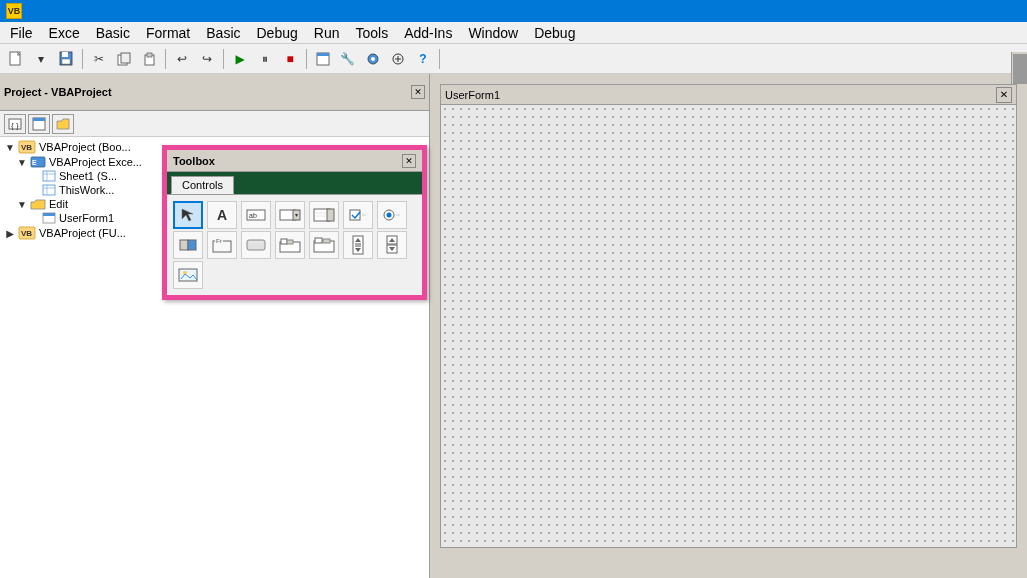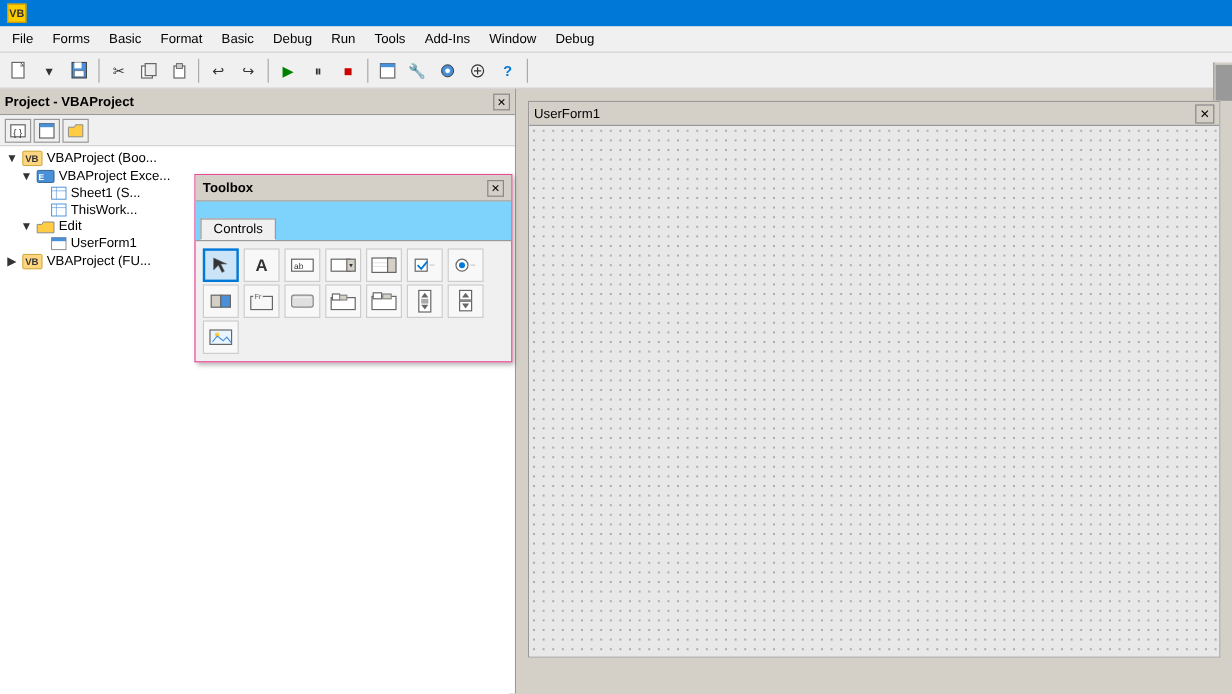--- a/index.html
+++ b/index.html
@@ -42,21 +42,21 @@
       background: #f0f0f0;
       height: 22px;
       display: flex;
       align-items: center;
       padding: 0 2px;
       border-bottom: 1px solid #ccc;
     }
     .menu-item {
       padding: 2px 8px;
       cursor: pointer;
-      font-size: 11px;
+      font-size: 14px;
       color: #000;
     }
 
     
     #toolbar {
       background: #f0f0f0;
       height: 30px;
       display: flex;
       align-items: center;
       padding: 2px 4px;
@@ -98,21 +98,21 @@
       flex-direction: column;
     }
 
     #project-header {
       background: #d4d0c8;
       border-bottom: 1px solid #999;
       display: flex;
       align-items: center;
       justify-content: space-between;
       padding: 2px 4px;
-      height: 22px;
+      height: 37px;
     }
     #project-header .panel-title {
       font-size: 11px;
       font-weight: bold;
       color: #000;
     }
     #project-header .close-btn {
       width: 14px;
       height: 14px;
       background: #d4d0c8;
@@ -176,21 +176,21 @@
       font-size: 11px;
     }
 
     
     #toolbox-panel {
       position: absolute;
       left: 162px;
       top: 145px;
       width: 265px;
       background: #f0f0f0;
-      border: 1px solid #ec4899;
+      border: 5px solid #ec4899;
       box-shadow: 2px 2px 4px rgba(0,0,0,0.3);
       z-index: 10;
     }
 
     #toolbox-header {
       background: #d4d0c8;
       height: 22px;
       display: flex;
       align-items: center;
       justify-content: space-between;
@@ -209,22 +209,22 @@
       border: 1px solid #888;
       display: flex;
       align-items: center;
       justify-content: center;
       cursor: pointer;
       font-size: 9px;
     }
 
     #toolbox-tabs {
       display: flex;
-      padding: 14px 4px 0;
-      background: #7dd3fc;
+      padding: 4px 4px 0;
+      background: #14532d;
     }
     .toolbox-tab {
       padding: 2px 10px;
       font-size: 11px;
       cursor: pointer;
       border: 1px solid #999;
       border-bottom: none;
       background: #e0e0e0;
       margin-right: 2px;
     }
@@ -323,21 +323,21 @@
 <body>
 
 <div id="title-bar">
   <div class="title-icon">
     <span>VB</span>
   </div>
 </div>
 
 <div id="menu-bar">
   <div class="menu-item">File</div>
-  <div class="menu-item">Forms</div>
+  <div class="menu-item">Exce</div>
   <div class="menu-item">Basic</div>
   <div class="menu-item">Format</div>
   <div class="menu-item">Basic</div>
   <div class="menu-item">Debug</div>
   <div class="menu-item">Run</div>
   <div class="menu-item">Tools</div>
   <div class="menu-item">Add-Ins</div>
   <div class="menu-item">Window</div>
   <div class="menu-item">Debug</div>
 </div>

